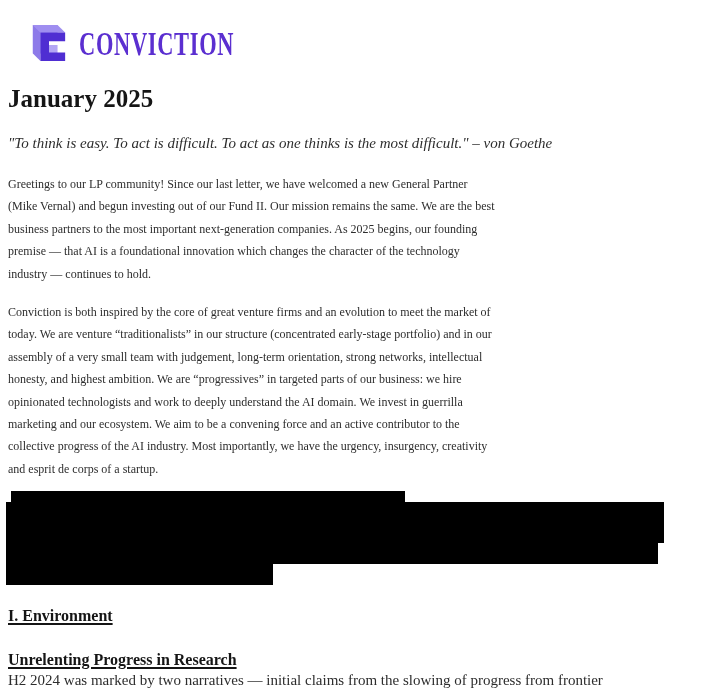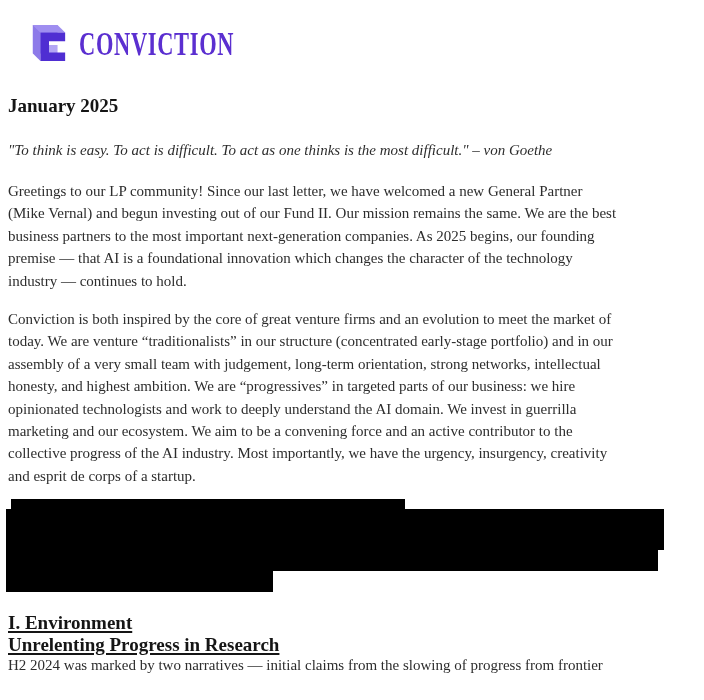--- a/index.html
+++ b/index.html
@@ -28,37 +28,37 @@
     letter-spacing: 1px;
     color: #5b2fd0;
     transform: scaleX(0.68);
     transform-origin: left center;
     margin-left: 11px;
     white-space: nowrap;
   }
   
   .content { padding: 0 8px; }
   .date-heading {
-    margin-top: 31px;
-    font-size: 19px;
+    margin-top: 24px;
+    font-size: 25px;
     line-height: 22px;
     font-weight: 700;
     color: #151515;
   }
   .quote {
     margin-top: 22px;
     font-size: 15px;
     line-height: 22px;
     font-style: italic;
     color: #2d2d2d;
     white-space: nowrap;
     overflow: hidden;
   }
   .para {
-    font-size: 15px;
+    font-size: 12px;
     line-height: 22.4px;
     color: #2d2d2d;
     white-space: nowrap;
     overflow: hidden;
   }
   .para-1 { margin-top: 19px; }
   .para-2 { margin-top: 16px; }
   .para-3 { margin-top: 10px; }
   
   .redact-inline {
@@ -69,30 +69,30 @@
     vertical-align: -5px;
     margin-left: 3px;
   }
   .redaction-block { margin: -11px 0 0 -2px; }
   .redact-row { background: #000; }
   .redact-row-1 { width: 658px; height: 41px; }
   .redact-row-2 { width: 652px; height: 21px; }
   .redact-row-3 { width: 267px; height: 21px; }
   
   .section-heading {
-    font-size: 19px;
+    font-size: 16px;
     line-height: 17px;
     font-weight: 700;
     color: #151515;
     text-decoration: underline;
     text-decoration-thickness: 1.5px;
     text-underline-offset: 2px;
   }
   .heading-environment { margin-top: 22px; }
-  .heading-research { margin-top: 5px; }
+  .heading-research { margin-top: 27px; }
   .clipped-line {
     margin-top: 1px;
     font-size: 15px;
     line-height: 22px;
     color: #2d2d2d;
     white-space: nowrap;
     overflow: hidden;
   }
 </style>
 </head>

